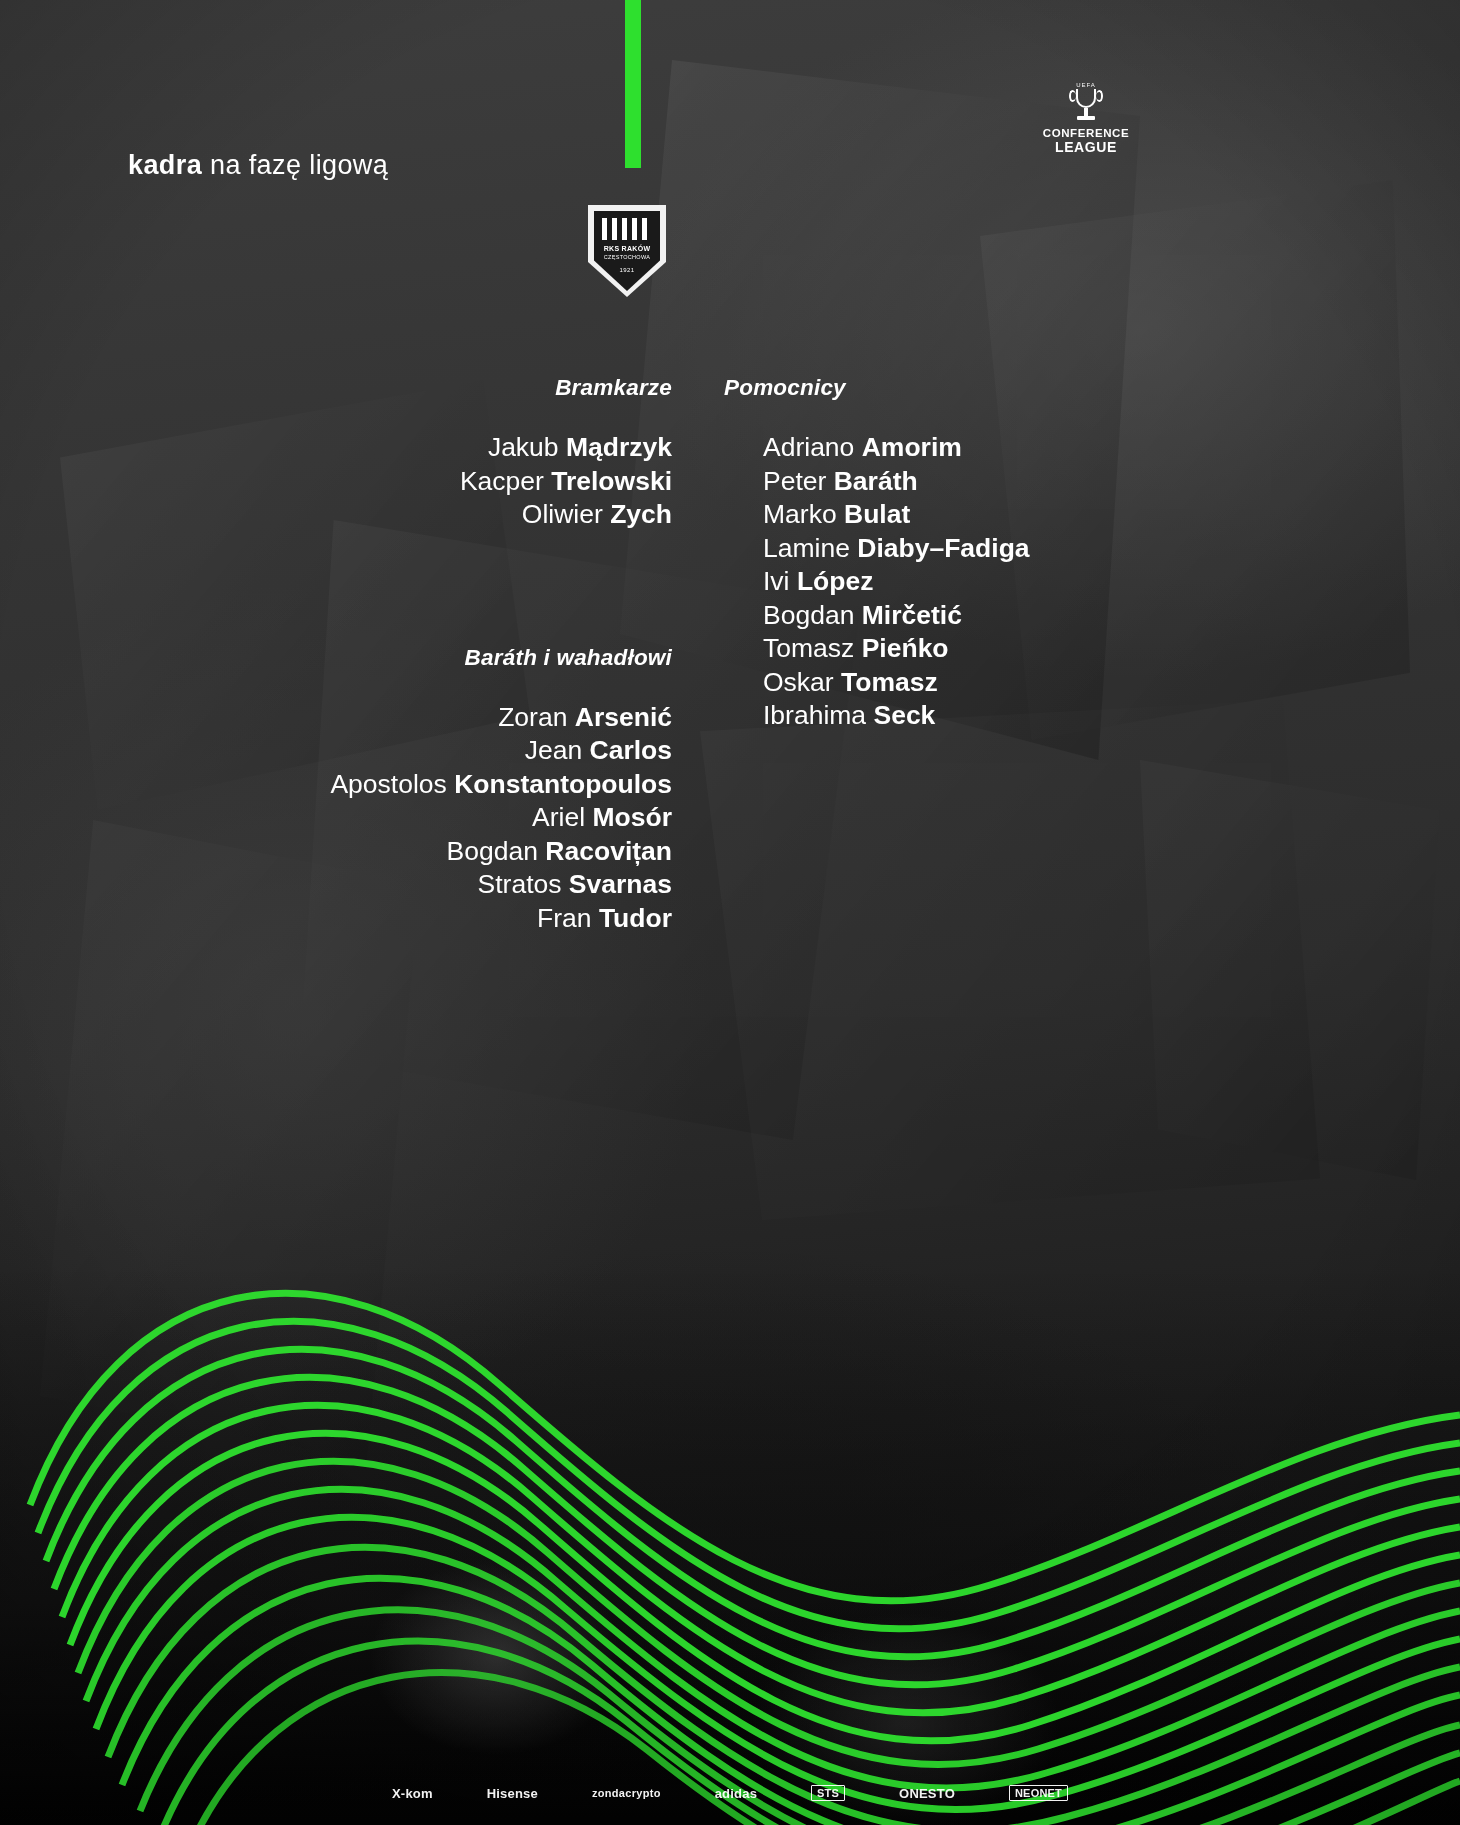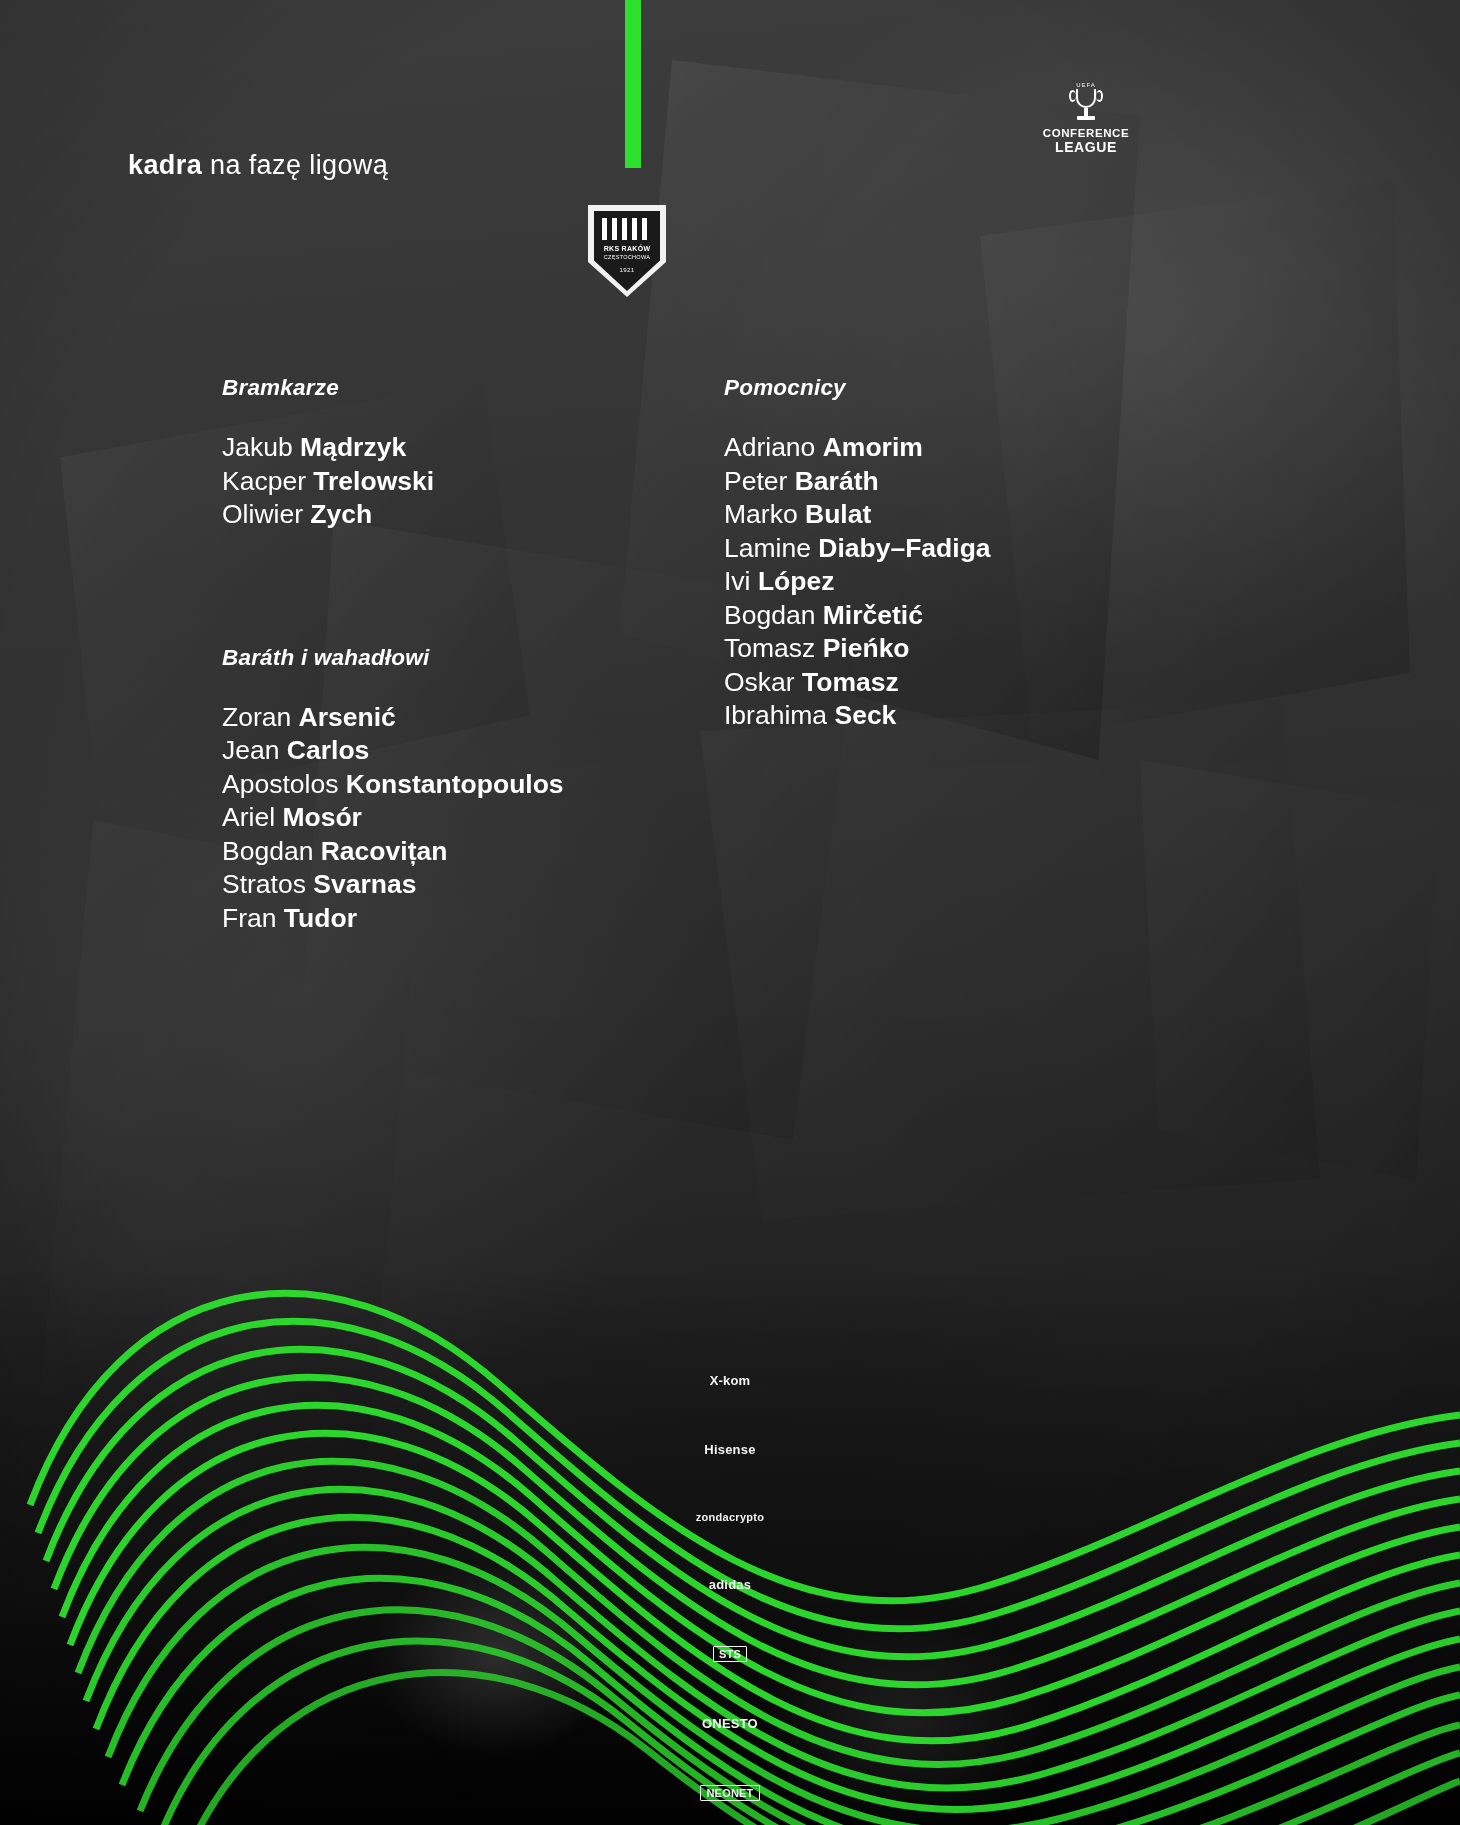--- a/index.html
+++ b/index.html
@@ -146,57 +146,57 @@
     position: absolute; left: 13px; top: 19px; width: 4px; height: 8px; background: #fff;
   }
   .uefa-base {
     position: absolute; left: 6px; top: 27px; width: 18px; height: 3.5px; background: #fff; border-radius: 1px;
   }
   .uefa-name1 { font-size: 11.5px; font-weight: 700; letter-spacing: .6px; margin-top: 4px; }
   .uefa-name2 { font-size: 14px; font-weight: 700; letter-spacing: .6px; }
 
   
   .col { position: absolute; }
-  .col-left  { left: 222px; top: 375px; width: 450px; }
+  .col-left  { left: 222px; top: 375px; width: 450px; text-align: right; }
   .col-right { left: 724px; top: 375px; width: 470px; }
 
   .group { margin-bottom: 0; }
   .group-title {
     font-style: italic;
     font-weight: 700;
     font-size: 22.5px;
     color: #ffffff;
     letter-spacing: .2px;
     margin-bottom: 30px;
   }
   .player {
     font-size: 26.5px;
     line-height: 33.5px;
     color: #ffffff;
     font-weight: 300;
     white-space: nowrap;
+    margin-left: 39px;
   }
   .player .ln { font-weight: 700; }
 
   .spacer-defs { height: 113px; }
   .spacer-fwd  { height: 100px; }
 
   
   .swoosh { position: absolute; left: 0; bottom: 0; width: 1460px; height: 740px; }
 
   
   .sponsors {
     position: absolute;
     left: 0; right: 0; bottom: 24px;
     display: flex;
     justify-content: center;
     align-items: center;
     gap: 54px;
     color: #ffffff;
-    flex-direction: column;
   }
   .sponsor { font-size: 13px; font-weight: 700; letter-spacing: .2px; opacity: .95; white-space: nowrap; }
   .sponsor.small { font-size: 11px; font-weight: 600; letter-spacing: .3px; }
   .sponsor.box {
     border: 1.6px solid #ffffff; border-radius: 1px; padding: 1px 5px; font-size: 11px;
   }
 </style>
 </head>
 <body>
 

